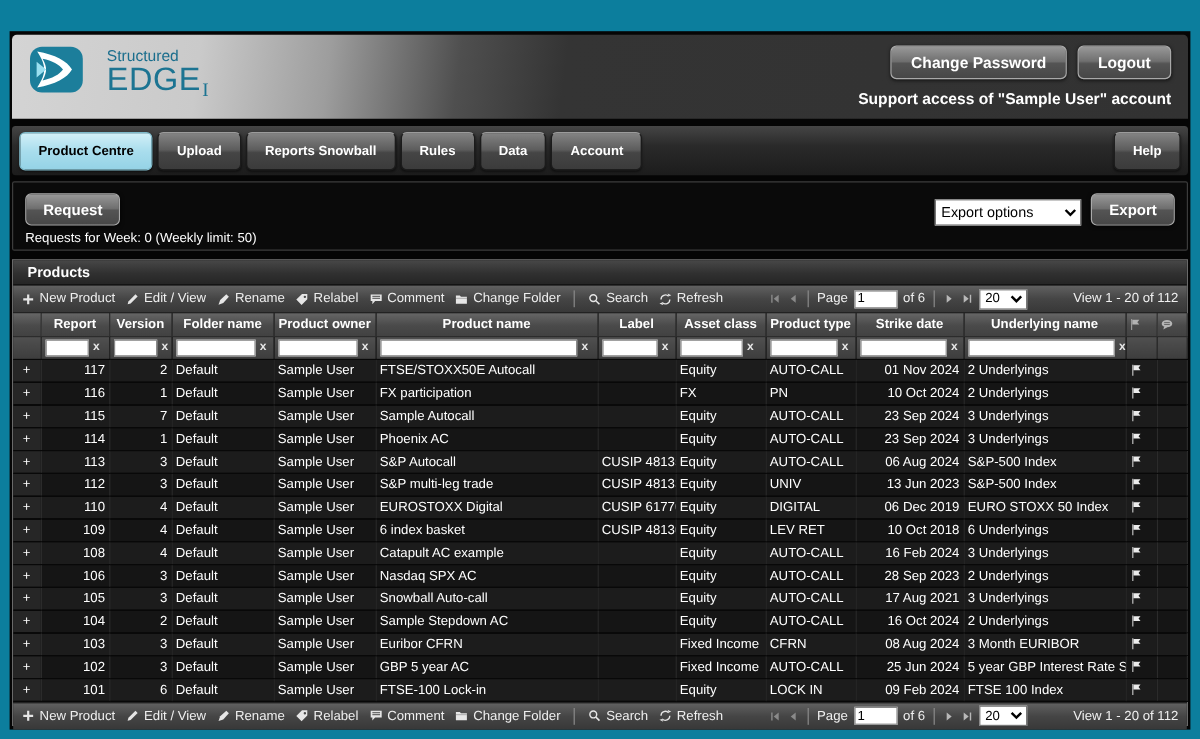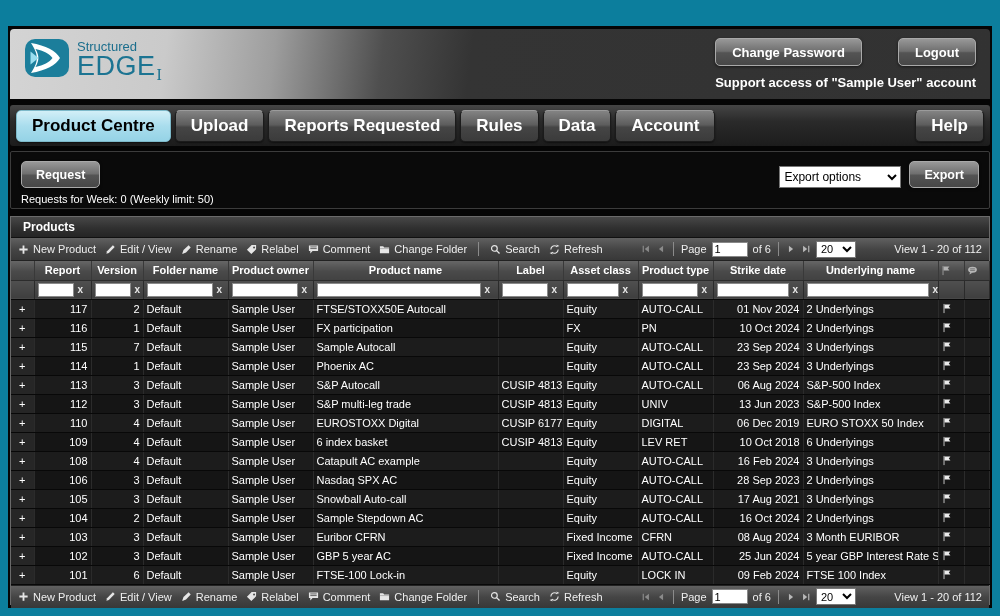--- a/index.html
+++ b/index.html
@@ -10,47 +10,47 @@
     -webkit-font-smoothing:antialiased;
   }
   .frame{position:absolute;left:8px;top:26px;width:984px;height:582px;background:#050505;}
 
   
   .hdr{
     position:absolute;left:2px;top:3px;width:980px;height:70px;box-sizing:border-box;
     background:linear-gradient(97deg,#d4d4d4 0%,#cacaca 16%,#9d9d9d 27%,#4f4f4f 38%,#343434 47%,#323232 100%);
     border-radius:4px 4px 0 0;
   }
-  .logo{position:absolute;left:14px;top:9px;display:flex;align-items:flex-start;gap:7px;}
+  .logo{position:absolute;left:14px;top:9px;display:flex;align-items:flex-start;gap:19px;}
   .logo svg{display:block;}
   .brand-top{font-size:13px;color:#1b6e8d;line-height:13px;margin-top:2px;}
   .brand-main{font-size:27px;color:#1c7492;line-height:26px;letter-spacing:.5px;}
   .brand-sub{font-family:"Liberation Serif",serif;font-size:16px;position:relative;top:5px;left:1px;}
   .hdr-right{position:absolute;right:14px;top:9px;text-align:right;}
-  .hdr-buttons{display:flex;gap:9px;justify-content:space-between;}
+  .hdr-buttons{display:flex;gap:9px;justify-content:flex-end;}
   .btn{
     display:inline-flex;align-items:center;justify-content:center;
     height:26px;padding:0 16px;border-radius:5px;cursor:default;
     border:1px solid #a9a9a9;
     background:linear-gradient(#989898,#6f6f6f 47%,#545454 53%,#474747);
     color:#fff;font-weight:bold;font-size:13px;
     box-shadow:0 1px 3px rgba(0,0,0,.55);
     white-space:nowrap;
   }
   .support-text{margin-top:9px;color:#fff;font-weight:bold;font-size:13px;}
 
   
   .tabstrip{
     position:absolute;left:2px;top:79px;width:980px;height:41px;box-sizing:border-box;
     background:linear-gradient(#454545,#2a2a2a 40%,#1c1c1c);
     border-radius:3px;display:flex;align-items:center;gap:4px;padding:0 6px;
   }
   .tab{
     height:30px;display:inline-flex;align-items:center;padding:0 15px;
-    border-radius:5px;color:#fff;font-weight:bold;font-size:17px;white-space:nowrap;
+    border-radius:5px;color:#fff;font-weight:bold;font-size:11px;white-space:nowrap;
     background:linear-gradient(#838383,#5d5d5d 46%,#454545 54%,#3b3b3b);
     border:1px solid #1b1b1b;border-top-color:#9b9b9b;
     box-shadow:0 1px 2px rgba(0,0,0,.5);
   }
   .tab.active{
     background:linear-gradient(#d2eff7,#a9dded 50%,#95d3e6);
     color:#000;border-color:#7db9c9;
   }
   .tab.help{margin-left:auto;}
 
@@ -152,21 +152,21 @@
         <div class="btn">Logout</div>
       </div>
       <div class="support-text">Support access of "Sample User" account</div>
     </div>
   </div>
 
   <div class="tabstrip">
     <span id="tab-items" style="display:flex;gap:4px;">
         <div class="tab active">Product Centre</div>
         <div class="tab">Upload</div>
-        <div class="tab">Reports Requested</div>
+        <div class="tab">Reports Snowball</div>
         <div class="tab">Rules</div>
         <div class="tab">Data</div>
         <div class="tab">Account</div>
       </span>
     <div class="tab help">Help</div>
   </div>
 
   <div class="reqbar">
     <div class="btn small req-btn">Request</div>
     <div class="req-info">Requests for Week: 0 (Weekly limit: 50)</div>

